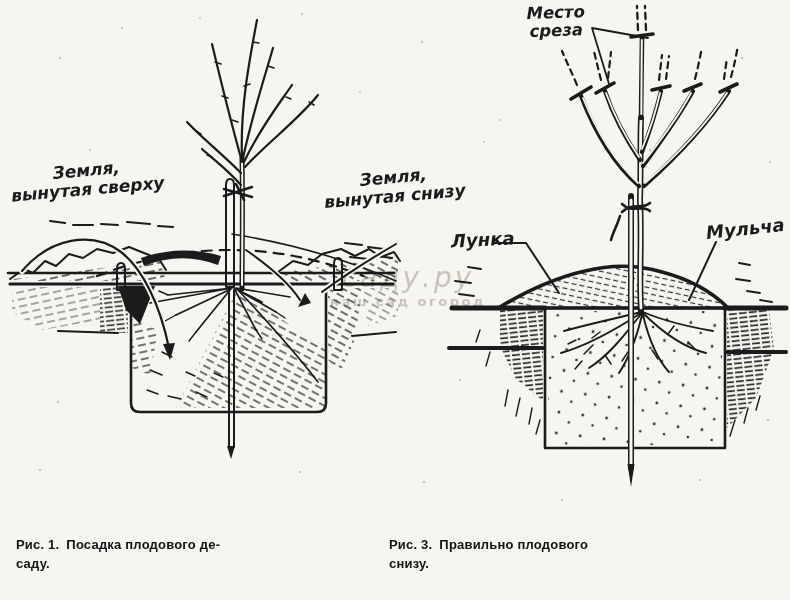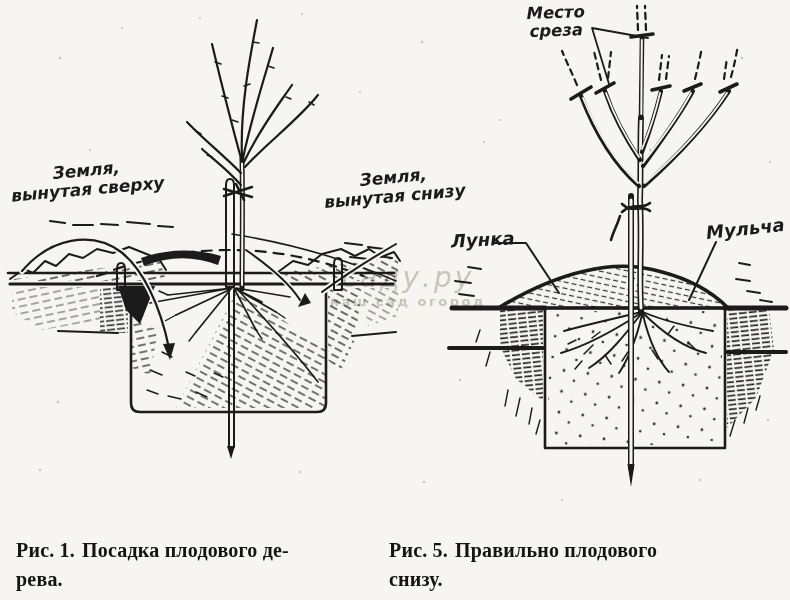--- a/index.html
+++ b/index.html
@@ -34,22 +34,22 @@
   .watermark{
     position:absolute;left:290px;top:263px;width:236px;text-align:center;
     color:var(--watermark);z-index:2;mix-blend-mode:multiply;opacity:.85;
     pointer-events:none;
   }
   .wm1{font-size:28px;font-weight:400;font-style:italic;letter-spacing:3px;line-height:1.1;}
   .wm2{font-size:13px;font-weight:700;letter-spacing:2.5px;line-height:1.2;}
 
   .caption{
     position:absolute;z-index:3;color:#141414;
-    font-family:Liberation Serif, serif;
-    font-size:20px;font-weight:700;line-height:1.45;letter-spacing:.2px;
+    font-family:Liberation Sans, sans-serif;
+    font-size:13px;font-weight:700;line-height:1.45;letter-spacing:.2px;
   }
   .cap1{left:16px;top:536px;width:362px;}
   .cap2{left:389px;top:536px;width:390px;}
   .figno{font-weight:900;margin-right:7px;}
 </style>
 </head>
 <body>
 
 <div class="page">
 
@@ -286,20 +286,20 @@
   <div class="label hand hole">Лунка</div>
   <div class="label hand mulch">Мульча</div>
 
   <div class="watermark">
     <div class="wm1">саду.ру</div>
     <div class="wm2">наш сад огород</div>
   </div>
 
   <div class="caption cap1">
     <span class="figno">Рис. 1.</span><span>Посадка плодового де-</span><br>
-    <span>рева.</span>
+    <span>саду.</span>
   </div>
   <div class="caption cap2">
-    <span class="figno">Рис. 5.</span><span>Правильно плодового</span><br>
+    <span class="figno">Рис. 3.</span><span>Правильно плодового</span><br>
     <span>снизу.</span>
   </div>
 
 </div>
 
 </body></html>

